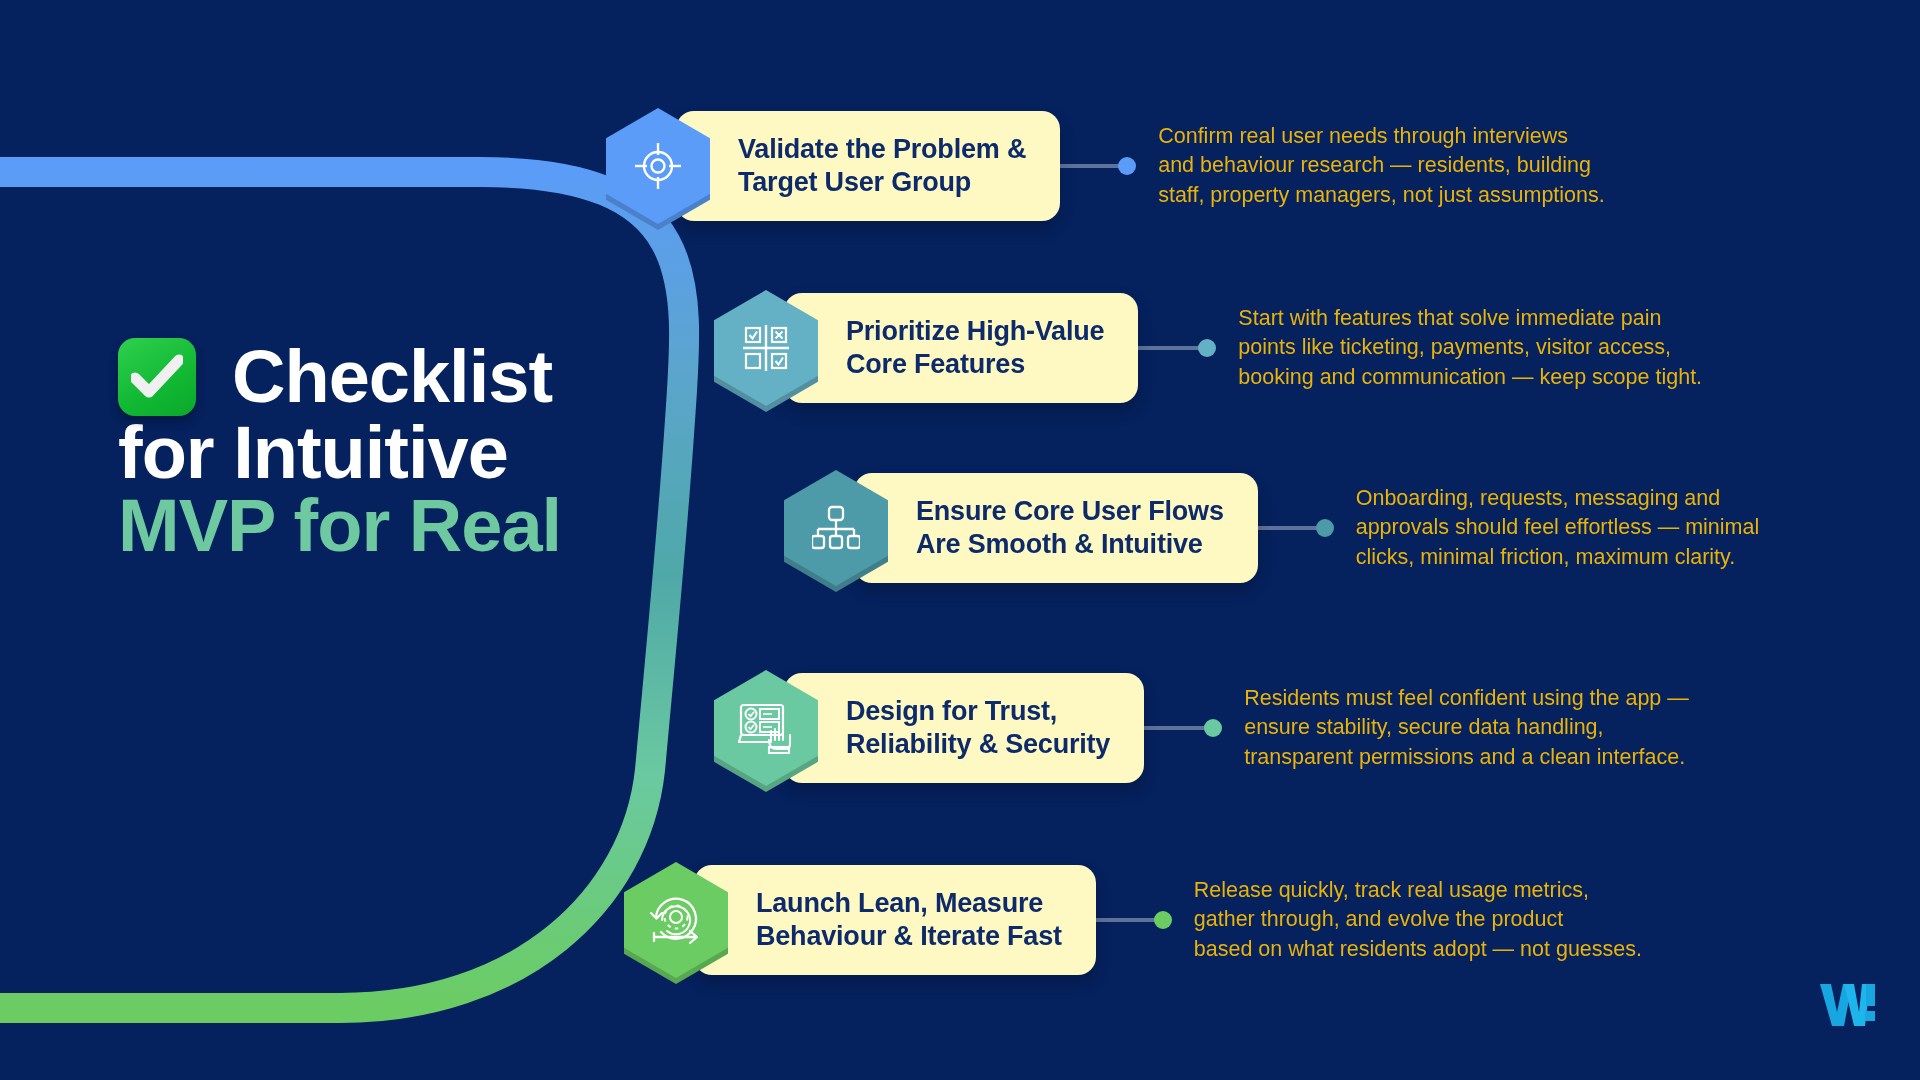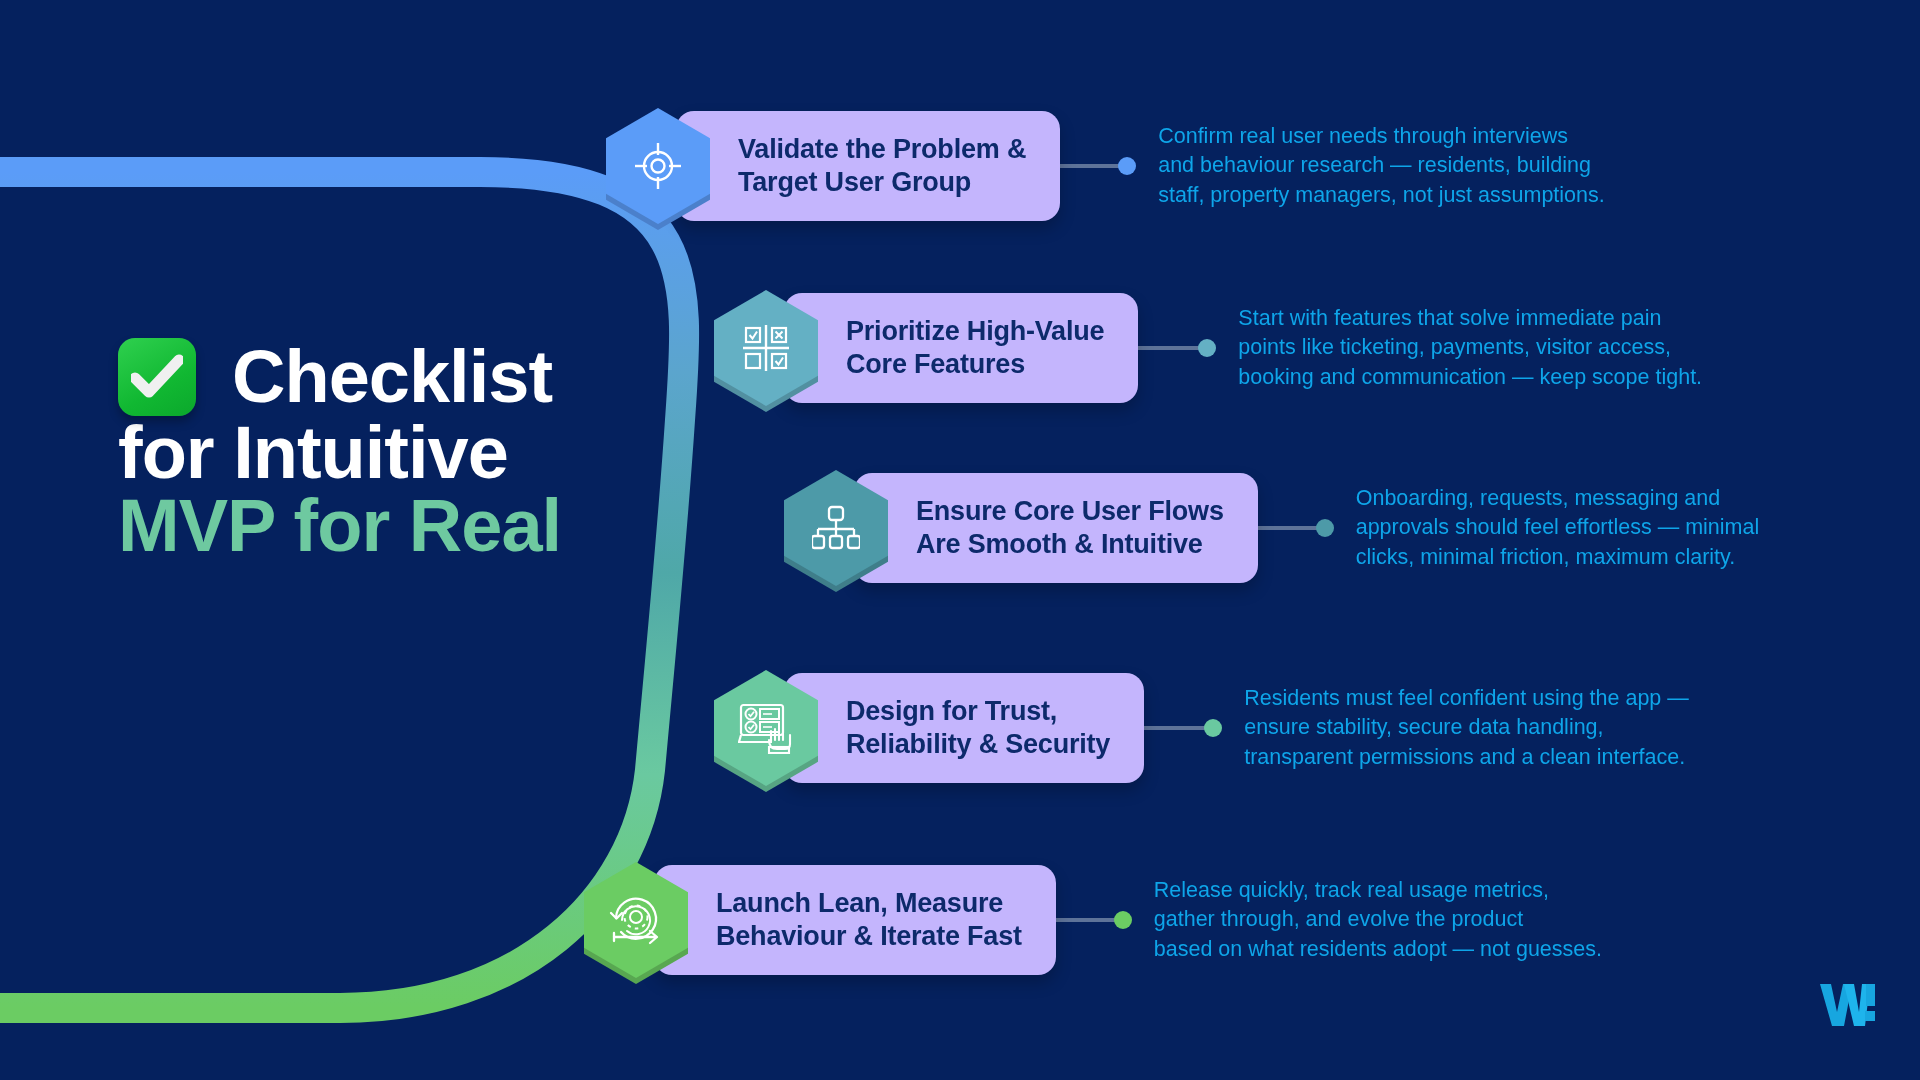--- a/index.html
+++ b/index.html
@@ -44,36 +44,36 @@
   }
   .hex .shade {
     position:absolute; left:0; top:6px; width:104px; height:116px;
     clip-path:polygon(50% 0%, 100% 26%, 100% 74%, 50% 100%, 0% 74%, 0% 26%);
     filter:brightness(.82);
   }
   .hex svg { position:relative; z-index:3; }
 
   .card {
     position:relative; margin-left:-34px; z-index:3;
-    background:#c4b5fd; border-radius:18px;
+    background:#fef9c3; border-radius:18px;
     box-shadow:0 8px 16px rgba(0,0,0,.22);
     padding:22px 34px 22px 62px;
     display:flex; align-items:center;
   }
   .card-title {
     color:#0d2a6b; font-size:27px; font-weight:bold; line-height:1.23;
     white-space:pre-line; letter-spacing:-.2px;
   }
 
   .connector { display:flex; align-items:center; flex:0 0 auto; z-index:2; }
   .conn-line { height:4px; background:#5e7399; }
   .conn-dot { width:18px; height:18px; border-radius:50%; margin-left:-2px; }
 
   .desc {
-    color:#0ea5e9; font-size:21.5px; line-height:1.35;
+    color:#eab308; font-size:21.5px; line-height:1.35;
     white-space:pre-line; margin-left:22px; flex:0 0 auto;
   }
 
   
   .logo { position:absolute; right:42px; bottom:44px; }
 </style>
 </head>
 <body>
 
 <div id="stage">
@@ -219,21 +219,21 @@
     </div>
     <div class="connector">
       <div class="conn-line" style="width:62px;"></div>
       <div class="conn-dot" style="background:#6ac9a0;"></div>
     </div>
     <div class="desc">Residents must feel confident using the app —
 ensure stability, secure data handling,
 transparent permissions and a clean interface.</div>
   </div>
 
-  <div class="row" style="left:584px; top:862px;justify-content:center;">
+  <div class="row" style="left:624px; top:862px;justify-content:center;">
     <div class="hex">
       <div class="shade" style="background:#6bcc63;"></div>
       <div class="shape" style="background:#6bcc63;"></div>
       <svg width="56" height="52" viewBox="0 0 56 52">
         <path d="M8 24 A20 20 0 1 1 13 38" fill="none" stroke="#fff" stroke-width="2.3" stroke-linecap="round"></path>
         <path d="M3 19 L8.5 24.5 L14 19" fill="none" stroke="#fff" stroke-width="2.3" stroke-linecap="round" stroke-linejoin="round"></path>
         <path d="M14 26 A14 14 0 1 1 19 37" fill="none" stroke="#fff" stroke-width="2" stroke-linecap="round"></path>
         <g stroke="#fff" stroke-width="2" fill="none">
           <circle cx="28" cy="23" r="6"></circle>
           <circle cx="28" cy="23" r="11.5" stroke-dasharray="3.6 4.2"></circle>

